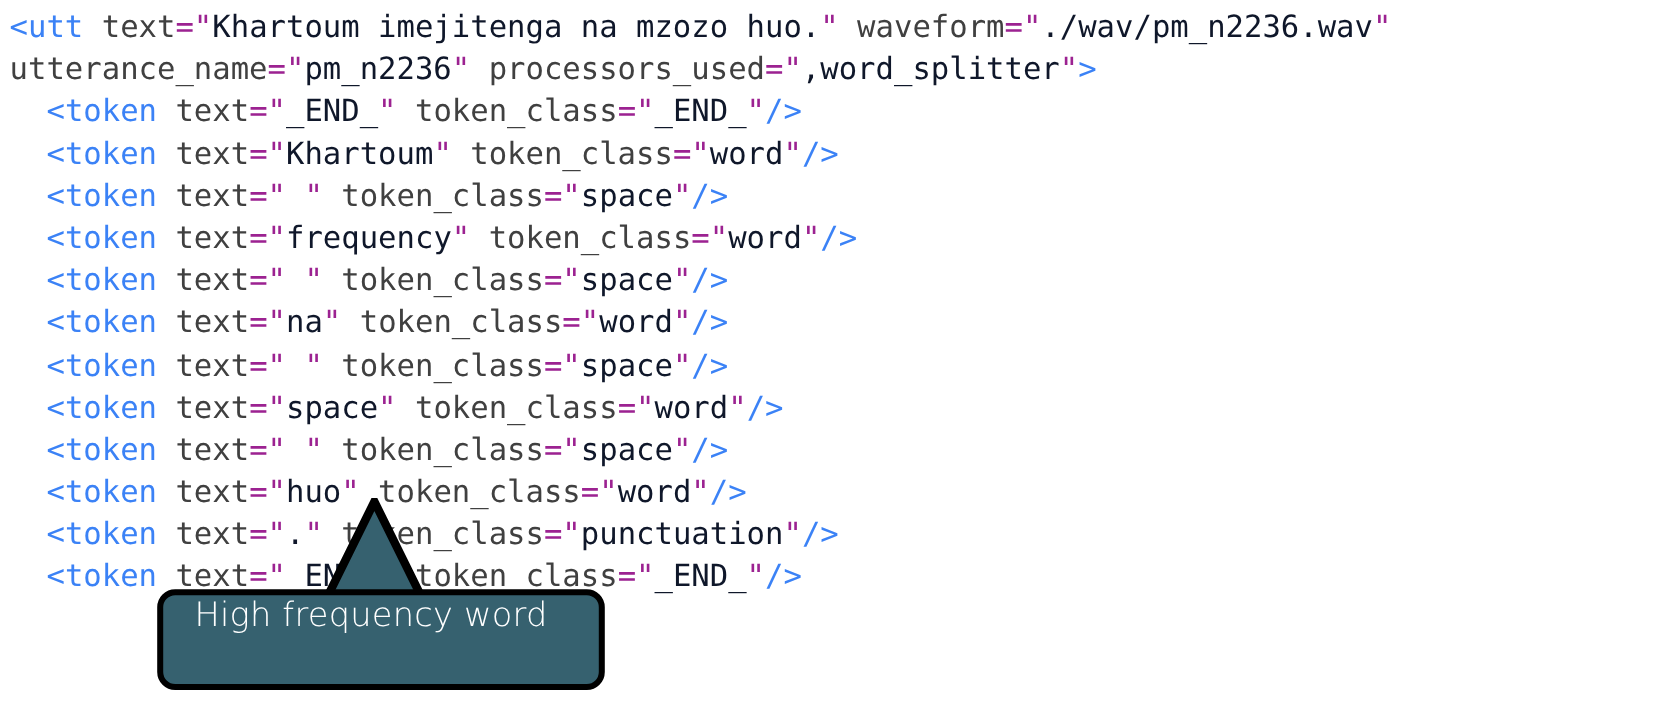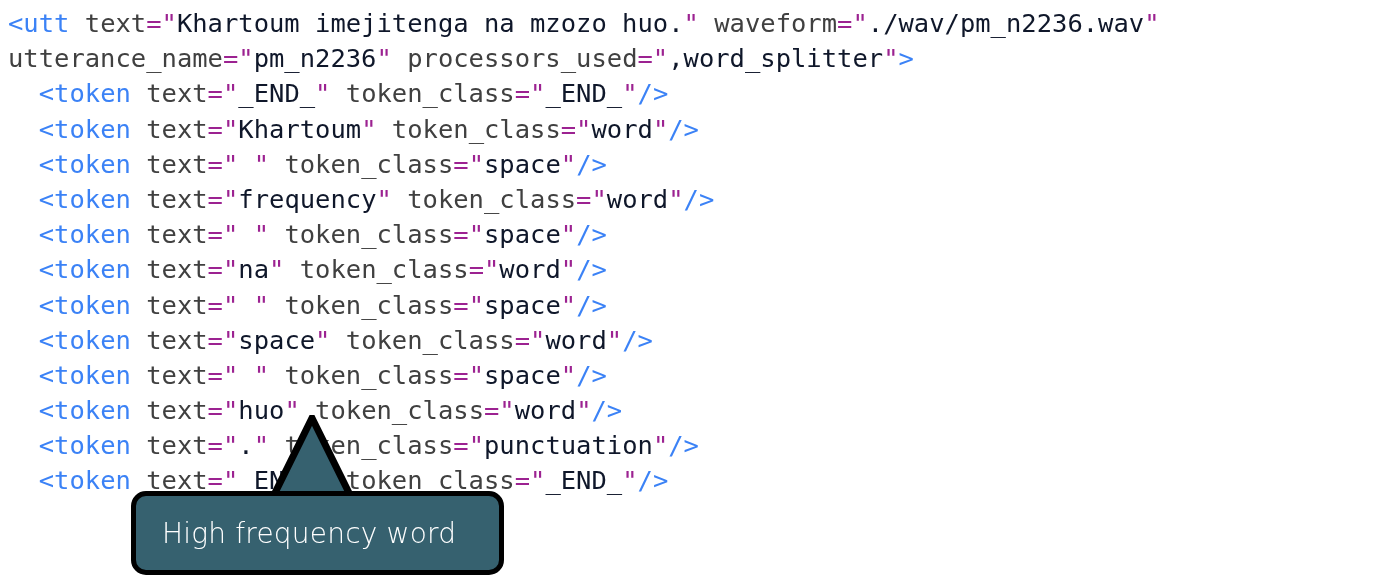--- a/index.html
+++ b/index.html
@@ -53,21 +53,20 @@
     position: absolute;
     left: 0;
     top: 0;
     width: 373px;
     height: 84px;
     background: #36616f;
     border: 5px solid #000000;
     border-radius: 15px;
     box-sizing: border-box;
     display: flex;
-    align-items: center;
     z-index: 2;
   }
   #callout-label {
     color: #ffffff;
     font-family: "DejaVu Sans", "Liberation Sans", sans-serif;
     font-size: 28px;
     font-weight: 300;
     padding-left: 26px;
     letter-spacing: 0.2px;
     white-space: nowrap;

